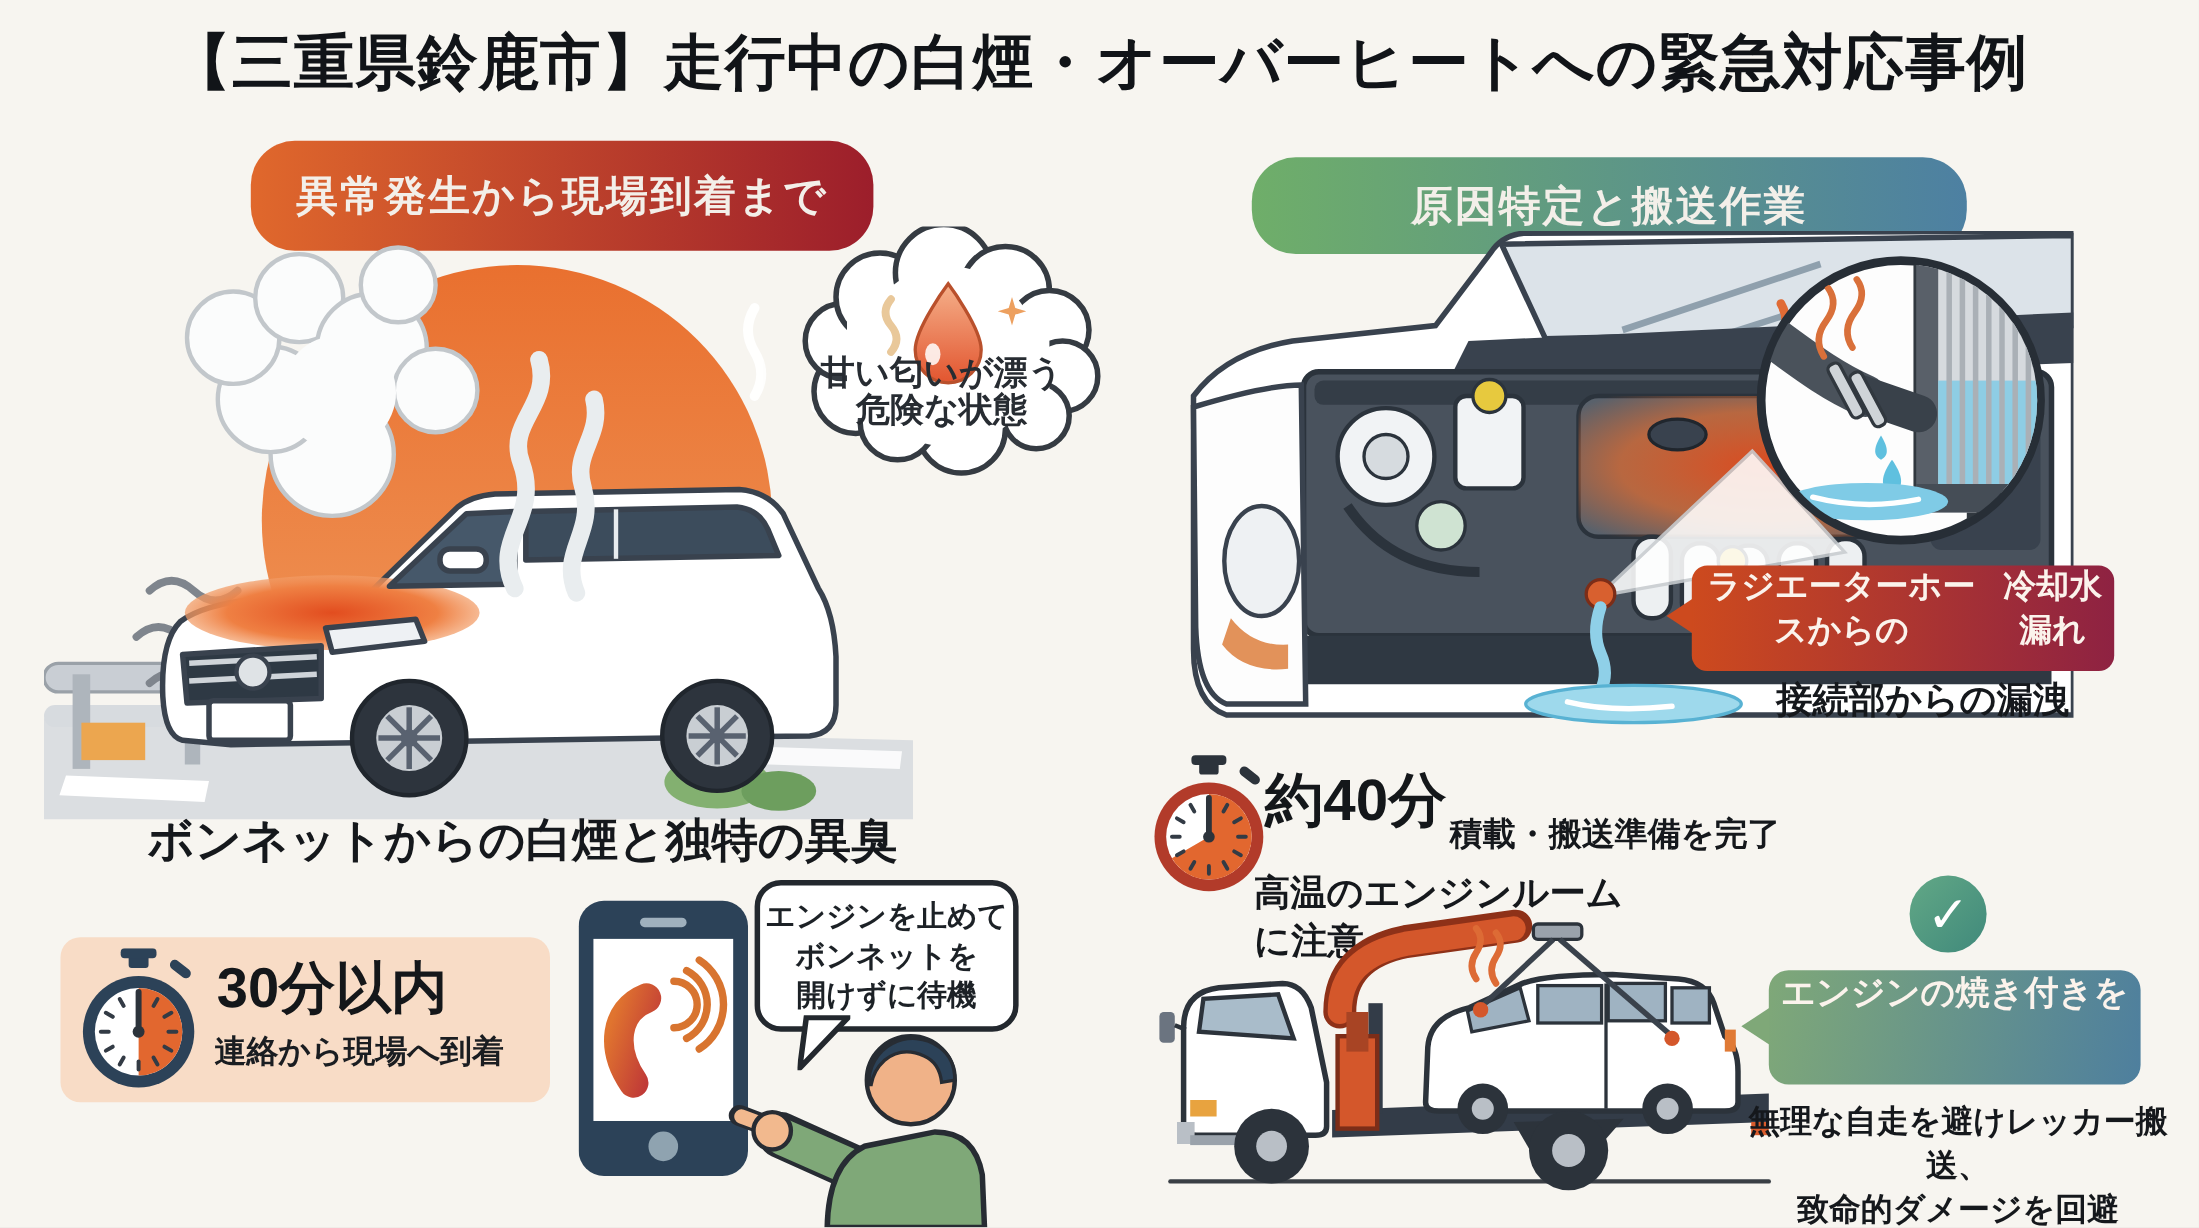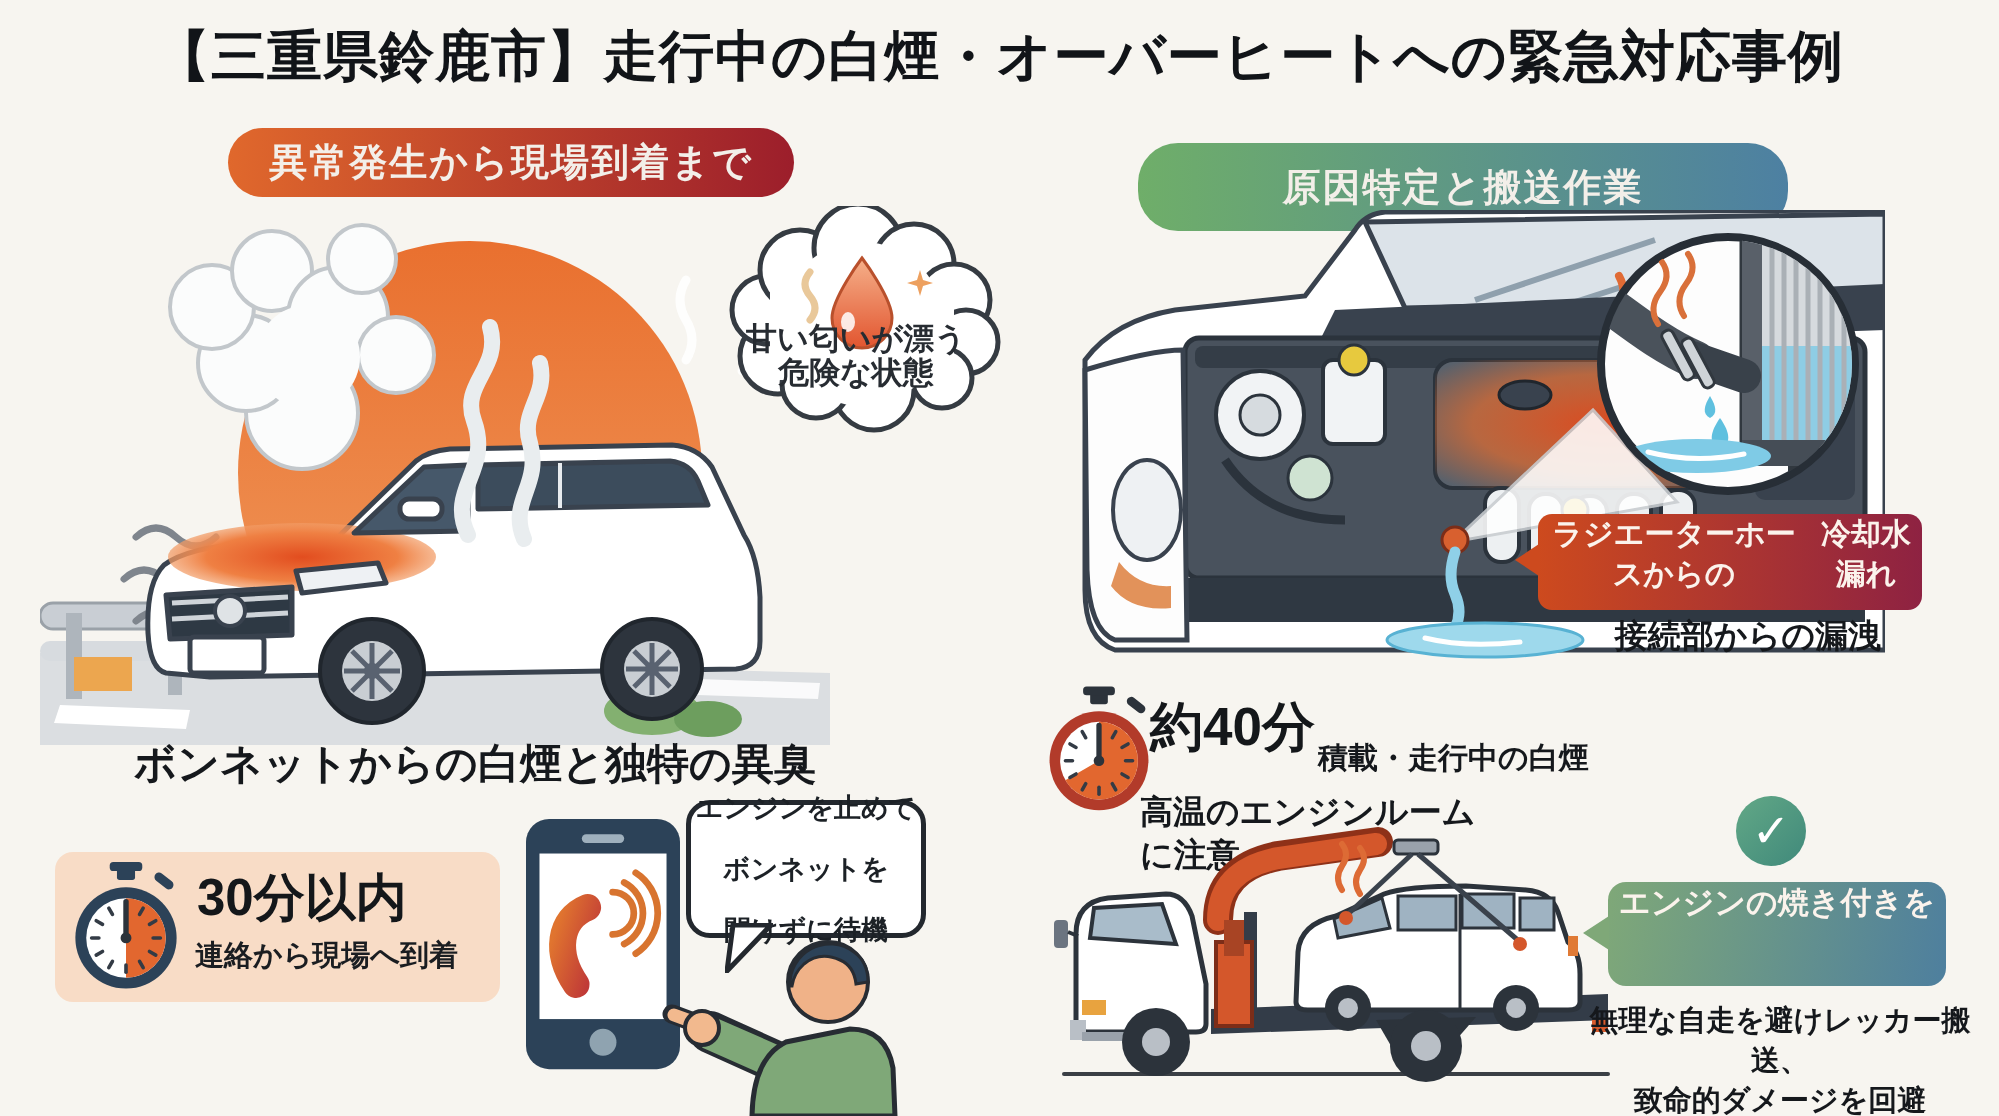--- a/index.html
+++ b/index.html
@@ -10,41 +10,41 @@
   }
   .abs{position:absolute;}
   .page-title{
     top:20px;left:0;width:100%;text-align:center;
     font-size:55px;font-weight:800;letter-spacing:1px;color:#111418;
   }
   .pill{
     display:flex;align-items:center;justify-content:center;
     border-radius:40px;color:#f3efe9;font-weight:800;font-size:38px;letter-spacing:2px;
   }
-  .pill-left{left:228px;top:128px;width:566px;height:69px;
+  .pill-left{left:228px;top:128px;width:566px;height:100px;
     background:linear-gradient(90deg,#e0682c,#9c1e2b);}
   .pill-right{left:1138px;top:143px;width:650px;height:88px;
     background:linear-gradient(90deg,#6fae69,#4d80a2);}
   .caption-left{
     left:80px;top:736px;width:790px;text-align:center;
     font-size:42px;font-weight:800;color:#15181c;
   }
   .arrival-box{
     left:55px;top:852px;width:405px;height:150px;border-radius:18px;
     background:#f8dcc6;
     padding-left:40px;
   }
   .arrival-time{left:142px;top:12px;font-size:51px;font-weight:800;color:#14171a;}
   .arrival-desc{left:140px;top:84px;font-size:29px;font-weight:700;color:#1a1d21;}
   .bubble{
     background:#fff;border:5px solid #23282e;border-radius:24px;
     display:flex;flex-direction:column;align-items:center;justify-content:center;
     font-weight:800;color:#1c2126;text-align:center;
   }
-  .speech{left:686px;top:800px;width:230px;height:128px;font-size:27px;line-height:36px;gap:25px;}
+  .speech{left:686px;top:800px;width:230px;height:128px;font-size:27px;line-height:36px;}
   .cloud-text{
     left:726px;top:322px;width:260px;text-align:center;
     font-size:31px;line-height:34px;font-weight:800;color:#272c32;
   }
   .tag{
     color:#fbf3ec;font-weight:800;text-align:center;border-radius:14px;
     display:flex;flex-direction:row;justify-content:center;
   }
   .cause-tag{left:1538px;top:514px;width:384px;height:96px;
     background:linear-gradient(90deg,#cd4a1e,#8e2242);font-size:30px;line-height:40px;}
@@ -389,21 +389,21 @@
       <line x1="60" y1="46" x2="60" y2="54" transform="rotate(210 60 84)"></line>
       <line x1="60" y1="46" x2="60" y2="54" transform="rotate(240 60 84)"></line>
       <line x1="60" y1="46" x2="60" y2="54" transform="rotate(270 60 84)"></line>
       <line x1="60" y1="46" x2="60" y2="54" transform="rotate(300 60 84)"></line>
       <line x1="60" y1="46" x2="60" y2="54" transform="rotate(330 60 84)"></line>
     </g>
     <line x1="60" y1="84" x2="60" y2="44" stroke="#2c333b" stroke-width="6" stroke-linecap="round"></line>
     <circle cx="60" cy="84" r="6" fill="#2c333b"></circle>
   </svg>
   <div class="abs load-time">約40分</div>
-  <div class="abs load-desc">積載・走行中の白煙</div>
+  <div class="abs load-desc">積載・搬送準備を完了</div>
 
   <div class="abs caution">
     <div>高温のエンジンルーム</div>
     <div>に注意</div>
   </div>
 
   <svg class="abs" style="left:1046px;top:824px;width:580px;height:272px" viewBox="0 0 580 272">
     <line x1="18" y1="250" x2="562" y2="250" stroke="#3a3f45" stroke-width="4" stroke-linecap="round"></line>
     <polygon points="165,185 562,170 562,196 165,210" fill="#333c48"></polygon>
     <polygon points="330,196 430,193 396,232 352,234" fill="#2c333b"></polygon>

